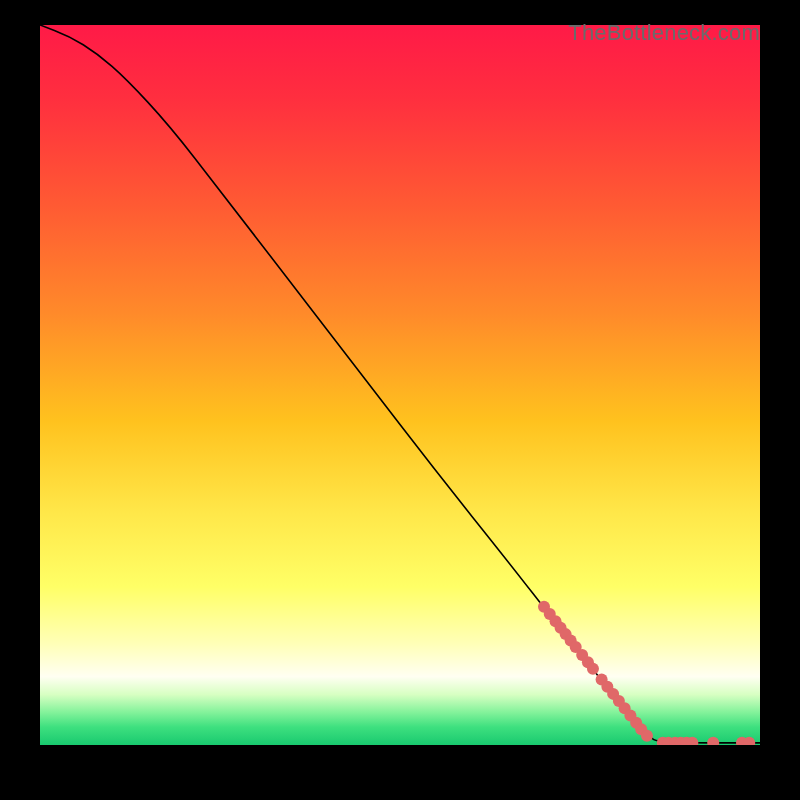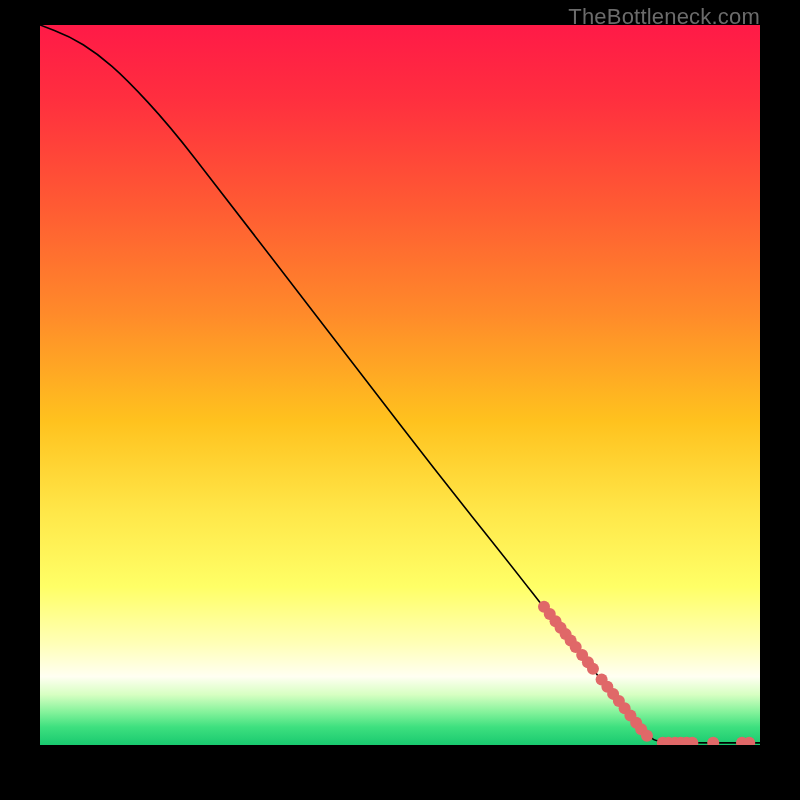--- a/index.html
+++ b/index.html
@@ -21,21 +21,21 @@
   }
   .gradient {
     position: absolute;
     left: 0;
     top: 0;
     width: 100%;
     height: 100%;
   }
   .watermark {
     position: absolute;
-    top: 4px;
+    top: 20px;
     right: 40px;
     color: #6b6b6b;
     font-size: 22px;
     font-weight: 500;
     letter-spacing: 0.2px;
     z-index: 5;
   }
   svg.curve {
     position: absolute;
     left: 0;

